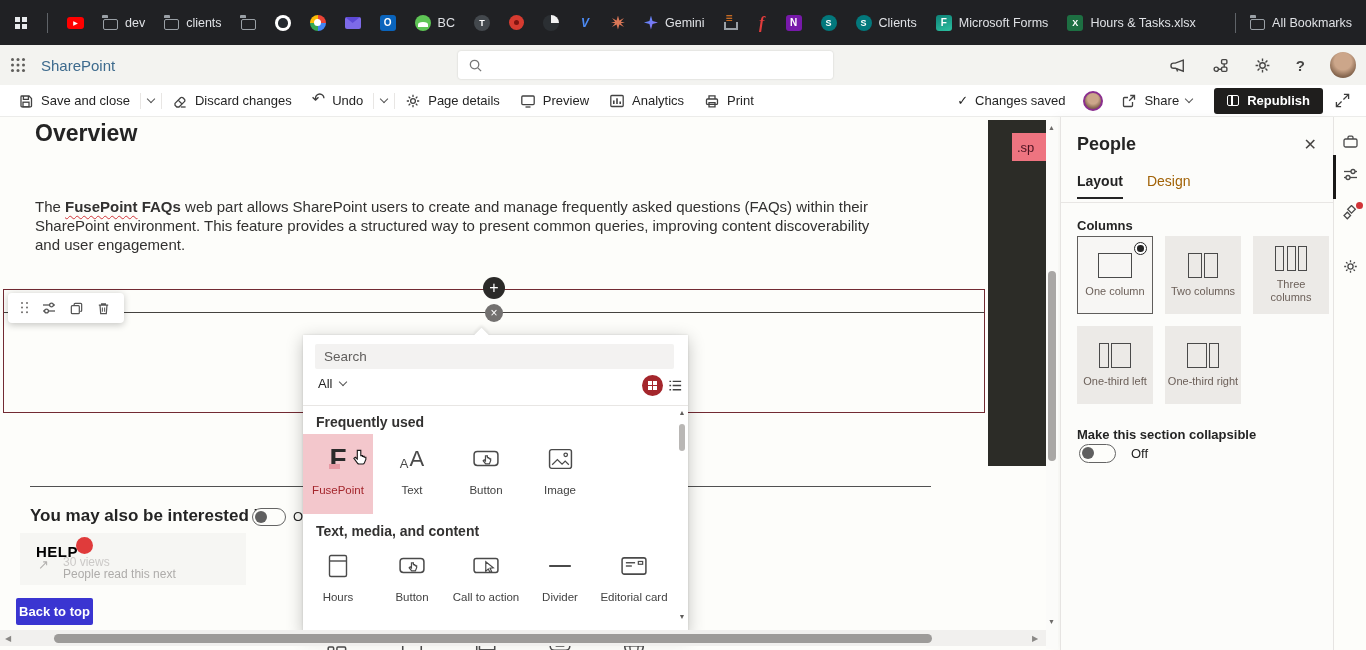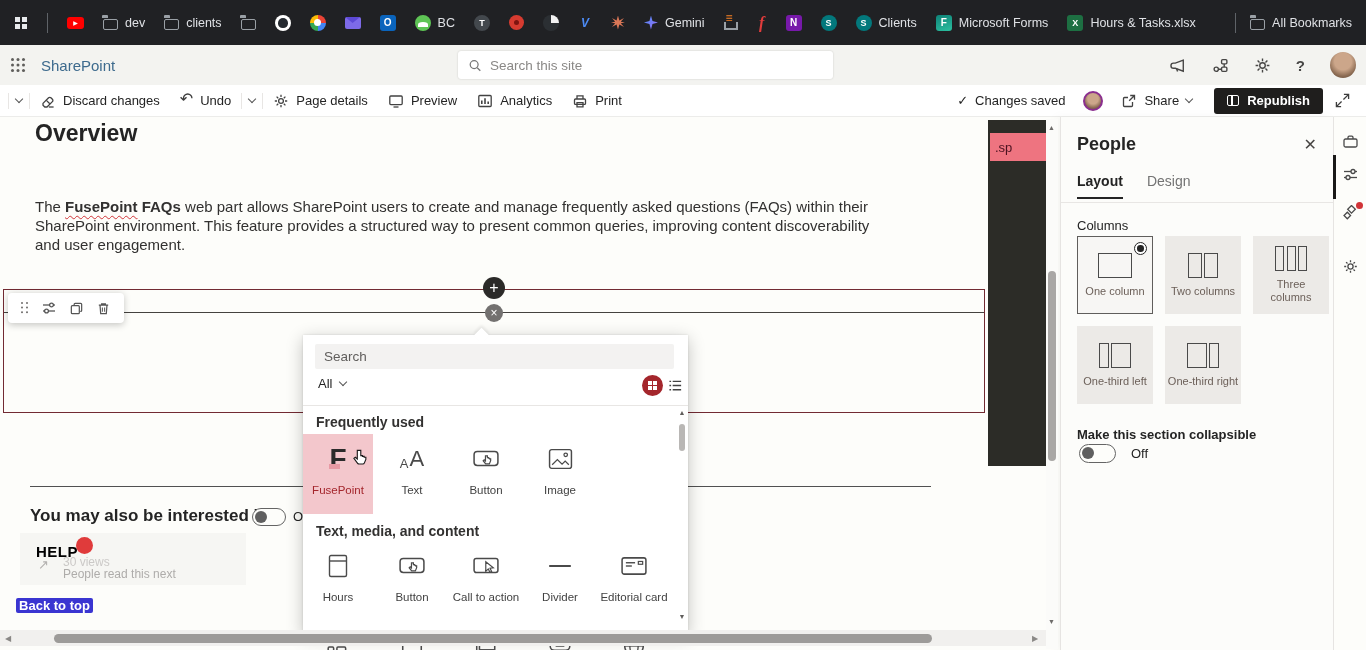--- a/index.html
+++ b/index.html
@@ -73,23 +73,23 @@
   .toggle{width:34px;height:18px;border:1px solid #646464;border-radius:10px;position:relative;background:#fdfdfa}
   .toggle .knob{position:absolute;left:2px;top:2px;width:12px;height:12px;border-radius:50%;background:#5f5f5f}
   #intToggle{position:absolute;left:252px;top:391px}
   #intOff{position:absolute;left:293px;top:392px;font-size:13px;color:#242424}
   #helpBox{position:absolute;left:20px;top:416px;width:226px;height:52px;background:#f6f6f3}
   #helpTxt{position:absolute;left:36px;top:426px;font-size:15px;font-weight:800;color:#000000;letter-spacing:.5px}
   #helpDot{position:absolute;left:76px;top:420px;width:17px;height:17px;background:#e03b3b;border-radius:50%}
   #trendArrow{position:absolute;left:38px;top:440px;font-size:13px;color:#b3b1af}
   #viewsTxt{position:absolute;left:63px;top:438px;font-size:12px;color:#cbc9c7}
   #readTxt{position:absolute;left:63px;top:450px;font-size:12px;color:#aeacaa}
-  #backTop{position:absolute;left:16px;top:481px;width:77px;height:15px;background:#3a35d1;color:#fff;font-size:13px;font-weight:700;display:flex;align-items:center;justify-content:center;border-radius:2px}
+  #backTop{position:absolute;left:16px;top:481px;width:77px;height:27px;background:#3a35d1;color:#fff;font-size:13px;font-weight:700;display:flex;align-items:center;justify-content:center;border-radius:2px}
   #darkStrip{position:absolute;left:988px;top:3px;width:58px;height:346px;background:#2c2c27}
-  #spChip{position:absolute;right:0;top:13px;width:56px;height:28px;background:#ee7480;color:#4c1220;font-size:13px;display:flex;align-items:center;padding-left:5px}
+  #spChip{position:absolute;right:0;top:13px;width:34px;height:28px;background:#ee7480;color:#4c1220;font-size:13px;display:flex;align-items:center;padding-left:5px}
 
   
   #vsb{position:absolute;left:1046px;top:119px;width:12px;height:530px;background:#fbfbf9;z-index:55}
   #vsb .up{position:absolute;top:5px;left:2px;font-size:7px;color:#6d6b69}
   #vsb .thumb{position:absolute;left:2px;top:152px;width:8px;height:190px;background:#a9a7a5;border-radius:4px}
   #vsb .down{position:absolute;top:499px;left:2px;font-size:7px;color:#6d6b69}
   #hsb{position:absolute;left:0;top:630px;width:1046px;height:16px;background:#f1f0ee;z-index:60}
   #hsb .left{position:absolute;left:5px;top:4px;font-size:8px;color:#8a8886}
   #hsb .thumb{position:absolute;left:54px;top:3.5px;width:878px;height:9px;background:#9d9b99;border-radius:5px}
   #hsb .right{position:absolute;left:1032px;top:4px;font-size:8px;color:#8a8886}
@@ -119,24 +119,24 @@
   #pk-scroll{position:absolute;right:1px;top:74px;bottom:3px;width:10px}
   #pk-scroll .up{position:absolute;top:0;left:1.5px;font-size:7px;color:#605e5c}
   #pk-scroll .thumb{position:absolute;left:2px;top:15px;width:6px;height:27px;background:#b9b7b5;border-radius:3px}
   #pk-scroll .down{position:absolute;bottom:10px;left:1.5px;font-size:7px;color:#605e5c}
 
   
   #panel{position:absolute;left:1060px;top:117px;width:273px;height:533px;background:#fcfcfa;border-left:1px solid #e6e4e2;box-shadow:-4px 0 10px rgba(0,0,0,.04)}
   #panel-title{position:absolute;left:16px;top:17px;font-size:18px;font-weight:600;color:#242424}
   #panel-close{position:absolute;right:16px;top:18px;font-size:16px;color:#484644}
   #panel-tabs{position:absolute;left:16px;top:56px;display:flex;gap:24px;font-size:14px}
-  .ptab{padding-bottom:8px;color:#737373}
+  .ptab{padding-bottom:8px;color:#a16207}
   .ptab.active{font-weight:700;color:#242424;border-bottom:2.5px solid #242424}
   #ptab-div{position:absolute;left:0;right:0;top:85px;border-top:1px solid #e8e6e4}
-  #columns-h{position:absolute;left:16px;top:101px;font-size:13px;font-weight:400;color:#242424}
+  #columns-h{position:absolute;left:16px;top:101px;font-size:13px;font-weight:700;color:#242424}
   #col-grid{position:absolute;left:16px;top:119px;display:grid;grid-template-columns:76px 76px 76px;grid-auto-rows:78px;gap:12px}
   .col-tile{background:#eceae7;display:flex;flex-direction:column;align-items:center;justify-content:center;gap:7px;position:relative;padding:4px 2px}
   .col-tile.sel{background:#f7f6f4;border:1px solid #605e5c}
   .radio{position:absolute;top:5px;right:5px;width:13px;height:13px;border:1.8px solid #242424;border-radius:50%;background:#fff}
   .radio::after{content:"";position:absolute;inset:2.2px;background:#242424;border-radius:50%}
   .ct-ico{display:flex;gap:2.5px}
   .ct-ico i{display:block;border:1.8px solid #4a4a4a;height:25px}
   .w-lg{width:34px}.w-md{width:14px}.w-xs{width:9px}.w-23{width:20px}.w-13{width:10px}
   .ct-label{font-size:11px;color:#6b5f58;text-align:center;line-height:13px}
   #collapsible-h{position:absolute;left:16px;top:310px;font-size:13px;font-weight:600;color:#242424}
@@ -240,21 +240,20 @@
   </div>
 
   <div id="suite">
     <span class="ico i-waffle"></span>
     <span id="sp-name">SharePoint</span>
     <div id="suite-search">
       <svg class="cico" width="15" height="15" viewBox="0 0 16 16">
           <circle cx="7" cy="7" r="4.5" fill="none" stroke="#767676" stroke-width="1.4"></circle>
           <line x1="10.5" y1="10.5" x2="14" y2="14" stroke="#767676" stroke-width="1.4"></line>
         </svg>
-      <input type="text" placeholder="Search this site" style="">
     </div>
     <div id="suite-right">
       <svg class="cico" width="17" height="17" viewBox="0 0 16 16">
           <path d="M12.5 3 L5 5.8 H3.3 A2.4 2.4 0 0 0 3.3 10.6 H5 l7.5 2.8z" fill="none" stroke="#474645" stroke-width="1.3"></path>
           <path d="M6.2 10.8 l.9 2.9" fill="none" stroke="#474645" stroke-width="1.3"></path>
         </svg>
       <svg class="cico" width="17" height="17" viewBox="0 0 16 16">
           <circle cx="4" cy="11.5" r="2" fill="none" stroke="#474645" stroke-width="1.3"></circle>
           <rect x="9" y="2.5" width="5" height="4" rx="1" fill="none" stroke="#474645" stroke-width="1.3"></rect>
           <rect x="9" y="9.5" width="5" height="4" rx="1" fill="none" stroke="#474645" stroke-width="1.3"></rect>
@@ -263,20 +262,28 @@
       <svg class="cico" width="17" height="17" viewBox="0 0 16 16">
           <circle cx="8" cy="8" r="2.6" fill="none" stroke="#474645" stroke-width="1.3"></circle>
           <path d="M8 1.5 V4 M8 12 v2.5 M1.5 8 H4 M12 8 h2.5 M3.4 3.4 l1.8 1.8 M10.8 10.8 l1.8 1.8 M3.4 12.6 l1.8-1.8 M10.8 5.2 l1.8-1.8" stroke="#474645" stroke-width="1.3"></path>
         </svg>
       <span style="font-size:15px;font-weight:600">?</span>
       <span class="avatar"></span>
     </div>
   </div>
 
   <div id="cmd">
+    <span class="cmd-btn">
+      <svg class="cico" width="16" height="16" viewBox="0 0 16 16">
+          <path d="M3 3.8 A.8.8 0 0 1 3.8 3 H11 l2.5 2.5 V13 a.8.8 0 0 1-.8.8 H3.8 A.8.8 0 0 1 3 13z" fill="none" stroke="#424242" stroke-width="1.3"></path>
+          <path d="M5.4 3 v3.4 h5 V3" fill="none" stroke="#424242" stroke-width="1.3"></path>
+          <rect x="5" y="9.2" width="6" height="4.6" fill="none" stroke="#424242" stroke-width="1.3"></rect>
+        </svg>
+      <span>Save and close</span>
+      </span>
     <span class="cmd-split"></span>
       <span class="chev-pad">
         <span class="chev"></span>
       </span>
       <span class="cmd-split"></span>
     <span class="cmd-btn">
       <svg class="cico" width="16" height="16" viewBox="0 0 16 16">
           <path d="M3 10.4 L8.6 4.8 a1.6 1.6 0 0 1 2.3 0 l1.5 1.5 a1.6 1.6 0 0 1 0 2.3 L7 14 H4.8 L3 12.2z" fill="none" stroke="#424242" stroke-width="1.3"></path>
           <line x1="6.4" y1="7.4" x2="9.8" y2="10.8" stroke="#424242" stroke-width="1.3"></line>
           <line x1="8.8" y1="14" x2="13.6" y2="14" stroke="#424242" stroke-width="1.3"></line>

